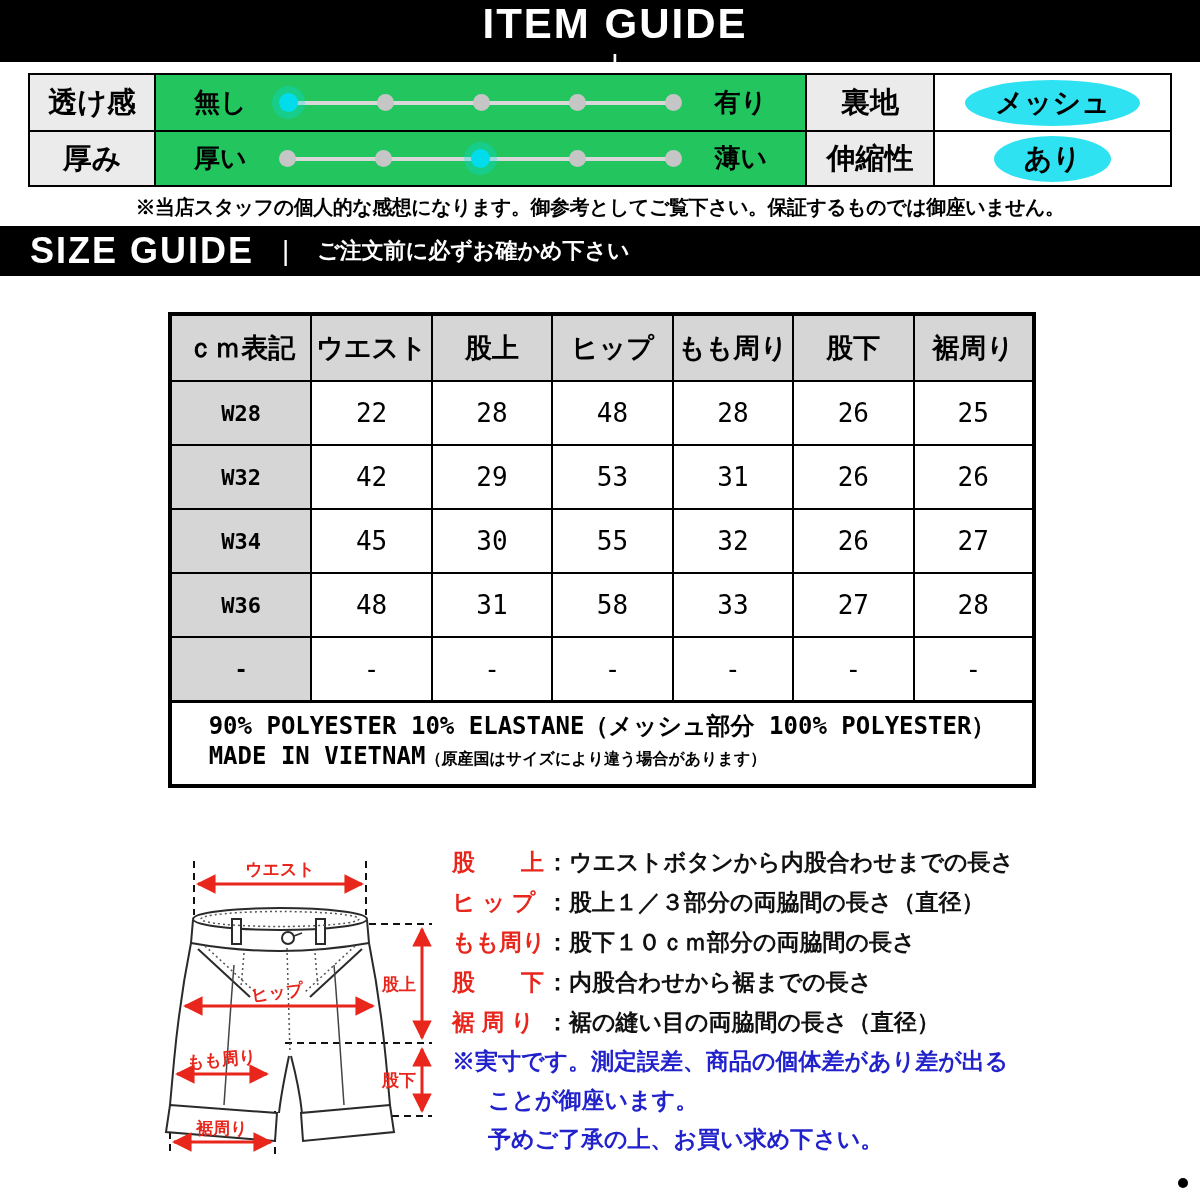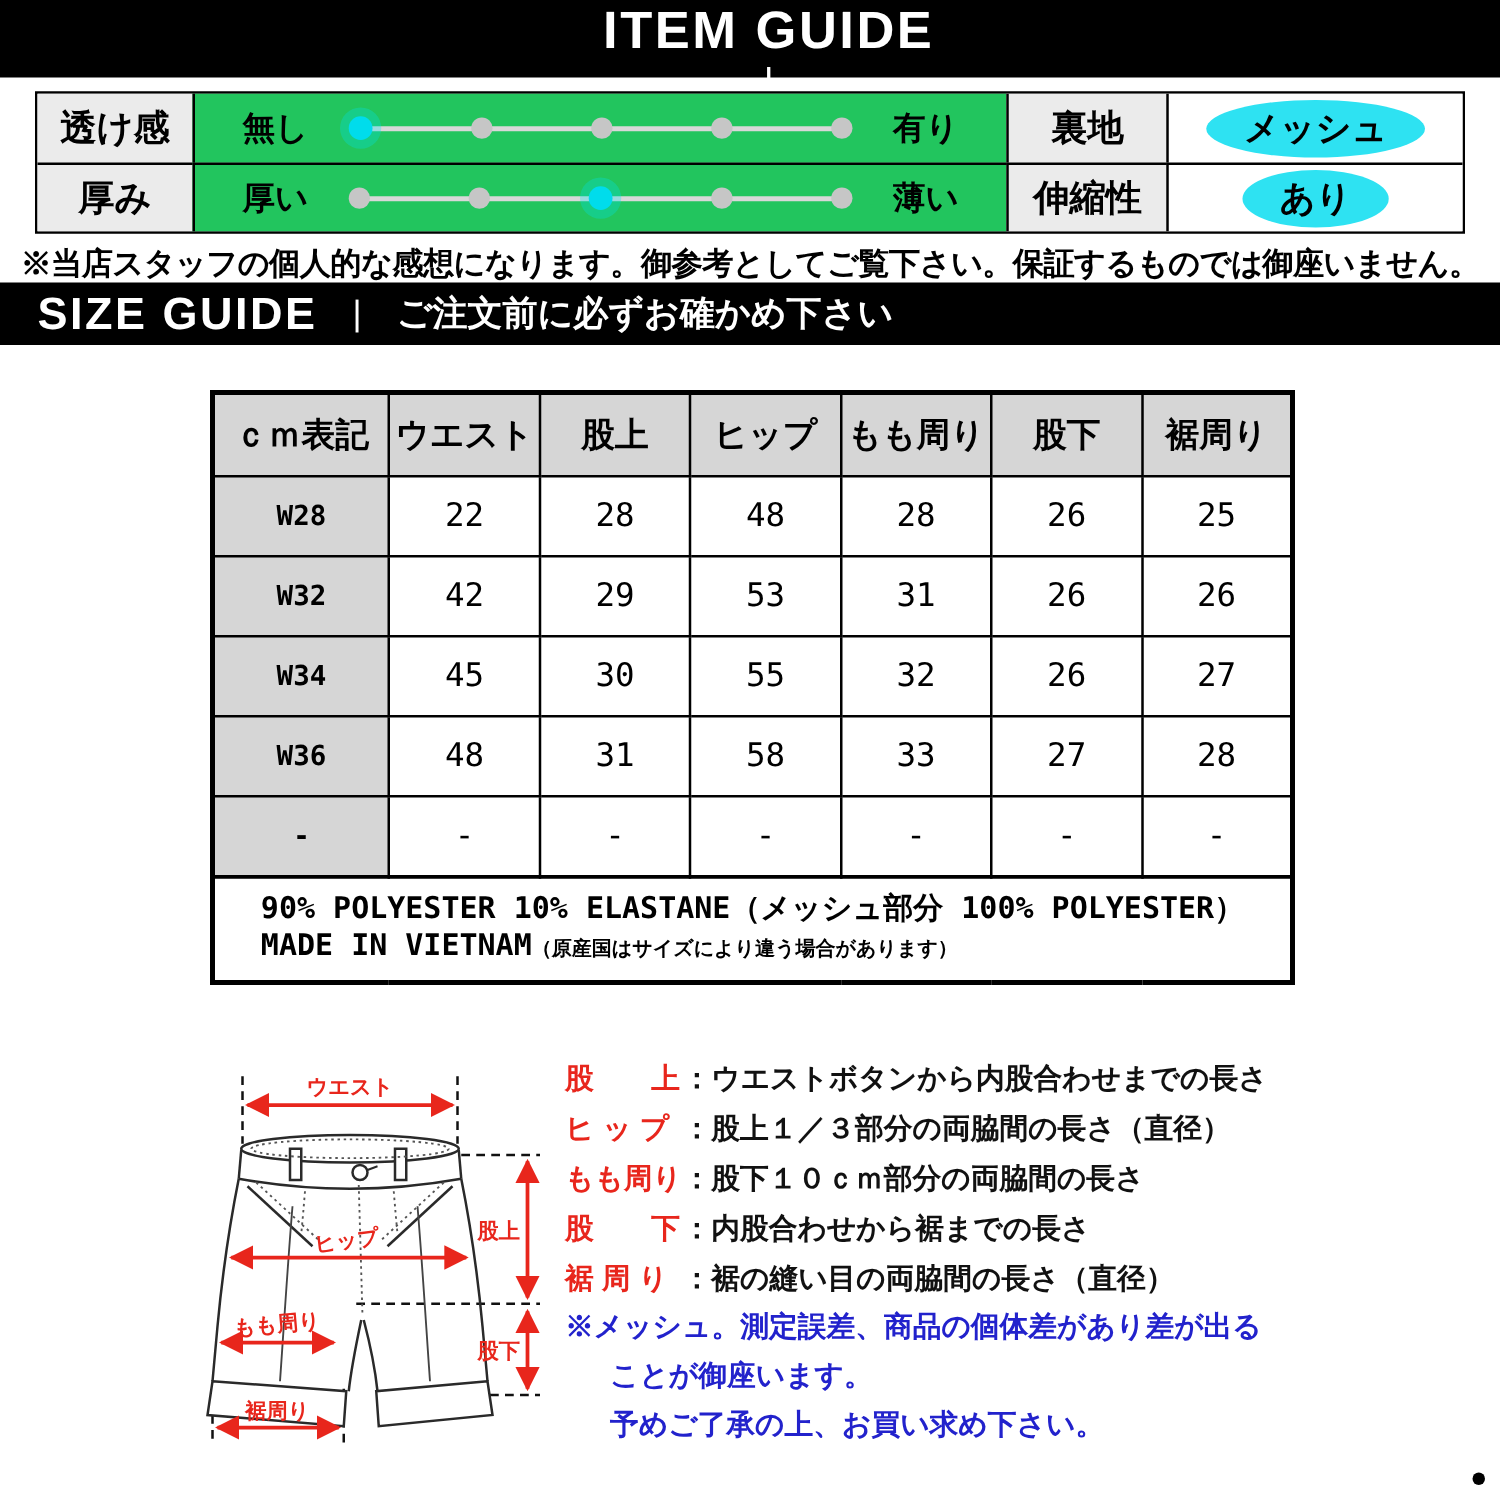--- a/index.html
+++ b/index.html
@@ -13,21 +13,21 @@
   .banner1{top:0;height:62px;flex-direction:column;}
   .banner2{top:226px;height:50px;}
   .banner .en-title{font-weight:bold;letter-spacing:2px;white-space:nowrap;}
   .banner1 .en-title{font-size:42px;}
   .banner2 .en-title{font-size:36px;}
   .banner .sep{font-weight:300;margin:0 28px;}
   .banner1 .sep{font-size:32px;}
   .banner2 .sep{font-size:28px;}
   .banner .jp-sub{font-weight:bold;}
   .banner1 .jp-sub{font-size:28px;}
-  .banner2 .jp-sub{font-size:28px;}
+  .banner2 .jp-sub{font-size:22px;}
 
   
   .ig{position:absolute;left:28px;top:73px;width:1144px;height:114px;
     display:grid;grid-template-columns:124px 1fr 128px 237px;grid-template-rows:1fr 1fr;
     border:2px solid #000;box-sizing:border-box;background:#fff;}
   .ig-cell{border-left:2px solid #000;border-top:2px solid #000;
     display:flex;align-items:center;justify-content:center;box-sizing:border-box;}
   .ig-cell.c1,.ig-cell.r1{border-top:none;}
   .ig-cell.first{border-left:none;}
   .ig-label{background:#ebebeb;font-size:29px;font-weight:bold;}
@@ -40,21 +40,21 @@
   .dot{position:relative;width:17px;height:17px;border-radius:50%;background:#c6c6c6;z-index:1;}
   .dot.active{width:19px;height:19px;background:#00dcec;
     box-shadow:0 0 0 7px rgba(0,224,240,0.30);}
   .ig-value{background:#fff;}
   .ellipse{display:inline-flex;align-items:center;justify-content:center;
     height:46px;padding:0 30px;border-radius:50%;background:#2ee2f2;
     font-size:28px;font-weight:bold;color:#000;white-space:nowrap;}
 
   
   .staff-note{position:absolute;left:0;top:194px;width:1200px;text-align:center;
-    font-size:25px;font-weight:bold;letter-spacing:-0.5px;white-space:nowrap;}
+    font-size:20px;font-weight:bold;letter-spacing:-0.5px;white-space:nowrap;}
 
   
   .size-table-wrap{position:absolute;left:168px;top:312px;width:980px;}
   table.size{border-collapse:collapse;border:4px solid #000;width:868px;background:#fff;}
   table.size th,table.size td{border:2px solid #000;text-align:center;padding:0;}
   table.size thead th{background:#d6d6d6;font-size:27px;font-weight:bold;height:64px;
     font-family:"Liberation Sans",sans-serif;}
   table.size tbody th{background:#d6d6d6;font-weight:bold;height:62px;
     font-family:"DejaVu Sans Mono",monospace;font-size:22px;}
   table.size tbody td{font-family:"DejaVu Sans Mono",monospace;font-size:26px;height:62px;}
@@ -285,18 +285,18 @@
   <text x="74" y="281" text-anchor="middle">裾周り</text>
 </svg>
 </div>
 
 <div class="defs" id="definitions">
     <div class="def-line"><span class="def-label">股　　上</span><span class="def-desc">：ウエストボタンから内股合わせまでの長さ</span></div>
     <div class="def-line"><span class="def-label">ヒ ッ プ</span><span class="def-desc">：股上１／３部分の両脇間の長さ（直径）</span></div>
     <div class="def-line"><span class="def-label">もも周り</span><span class="def-desc">：股下１０ｃｍ部分の両脇間の長さ</span></div>
     <div class="def-line"><span class="def-label">股　　下</span><span class="def-desc">：内股合わせから裾までの長さ</span></div>
     <div class="def-line"><span class="def-label">裾 周 り</span><span class="def-desc">：裾の縫い目の両脇間の長さ（直径）</span></div>
-    <div class="blue-line">※メッシュ。測定誤差、商品の個体差があり差が出る</div>
+    <div class="blue-line">※実寸です。測定誤差、商品の個体差があり差が出る</div>
     <div class="blue-line indent">ことが御座います。</div>
     <div class="blue-line indent">予めご了承の上、お買い求め下さい。</div>
   </div>
 
 <div class="corner-dot"></div>
 
 </body></html>

